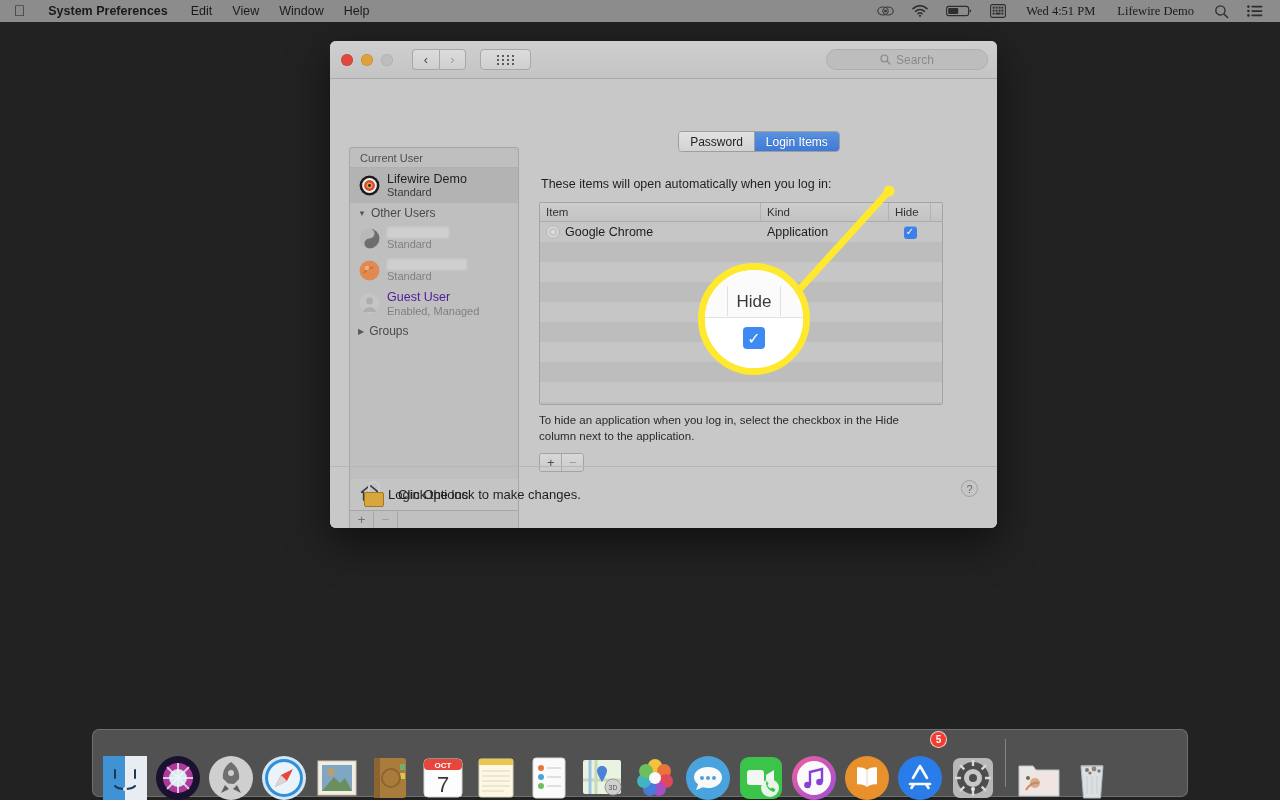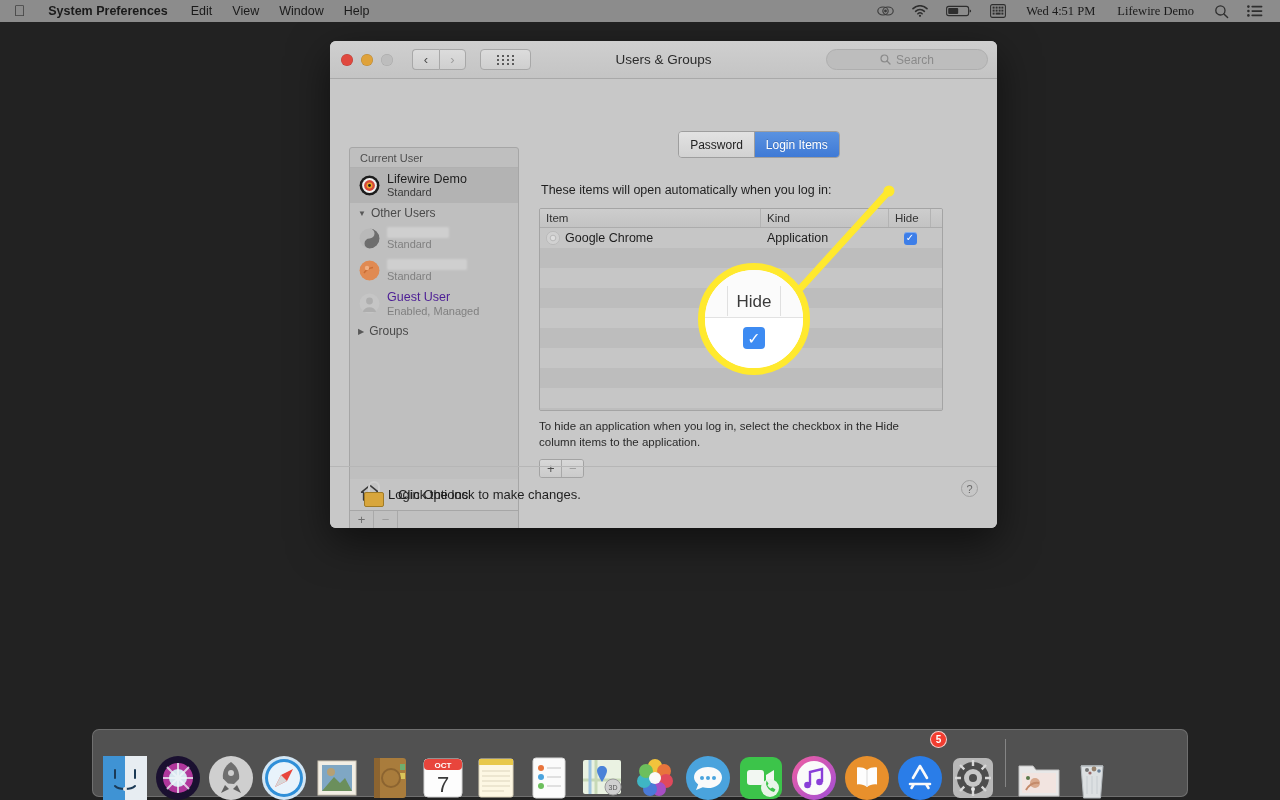--- a/index.html
+++ b/index.html
@@ -134,21 +134,21 @@
     width: 24px; height: 17px;
     border-right: 1px solid #a9a9a9;
     display: flex; align-items: center; justify-content: center;
     font-size: 13px; color: #6e6e6e;
   }
   .mini-btn.dim { color: #9a9a9a; }
 
   
   #content { position: absolute; left: 209px; top: 52px; width: 440px; }
   #tabs { display: flex; justify-content: center; }
-  .tabstrip { display: flex; border: 1px solid #9e9e9e; border-radius: 4px; overflow: hidden; height: 27px; }
+  .tabstrip { display: flex; border: 1px solid #9e9e9e; border-radius: 4px; overflow: hidden; height: 21px; }
   .tab {
     padding: 0 11px; height: 100%;
     display: flex; align-items: center;
     font-size: 12px; color: #222;
     background: linear-gradient(#e2e2e2,#d2d2d2);
   }
   .tab.active {
     background: linear-gradient(#5a92e0,#3f7ad6);
     color: #ffffff;
     text-shadow: 0 -1px 0 rgba(0,0,0,.18);
@@ -360,21 +360,20 @@
           <i></i>
           <i></i>
           <i></i>
           <i></i>
           <i></i>
           <i></i>
           <i></i>
           <i></i>
       </span>
     </div>
-    <div id="win-title">Users &amp; Groups</div>
     <div class="searchbox">
       <svg width="11" height="11" viewBox="0 0 11 11">
           <circle cx="4.4" cy="4.4" r="3.4" fill="none" stroke="#8a8a8a" stroke-width="1.2"></circle>
           <line x1="7" y1="7" x2="10" y2="10" stroke="#8a8a8a" stroke-width="1.3" stroke-linecap="round"></line>
         </svg>
       <span>Search</span>
     </div>
   </div>
 
   <div id="panel">
@@ -506,21 +505,21 @@
         <div class="trow odd"></div>
         <div class="trow even"></div>
         <div class="trow odd"></div>
         <div class="trow even"></div>
         <div class="trow odd"></div>
         <div class="trow even"></div>
         <div class="trow odd"></div>
         <div class="trow even"></div>
       </div>
 
-      <div id="hint">To hide an application when you log in, select the checkbox in the Hide column items to the application.</div>
+      <div id="hint">To hide an application when you log in, select the checkbox in the Hide column next to the application.</div>
 
       <div id="addremove">
         <div class="ar">+</div>
         <div class="ar dim">−</div>
       </div>
     </div>
 
     <div id="footer">
       <div id="lockrow">
         <span class="lock-ico">

